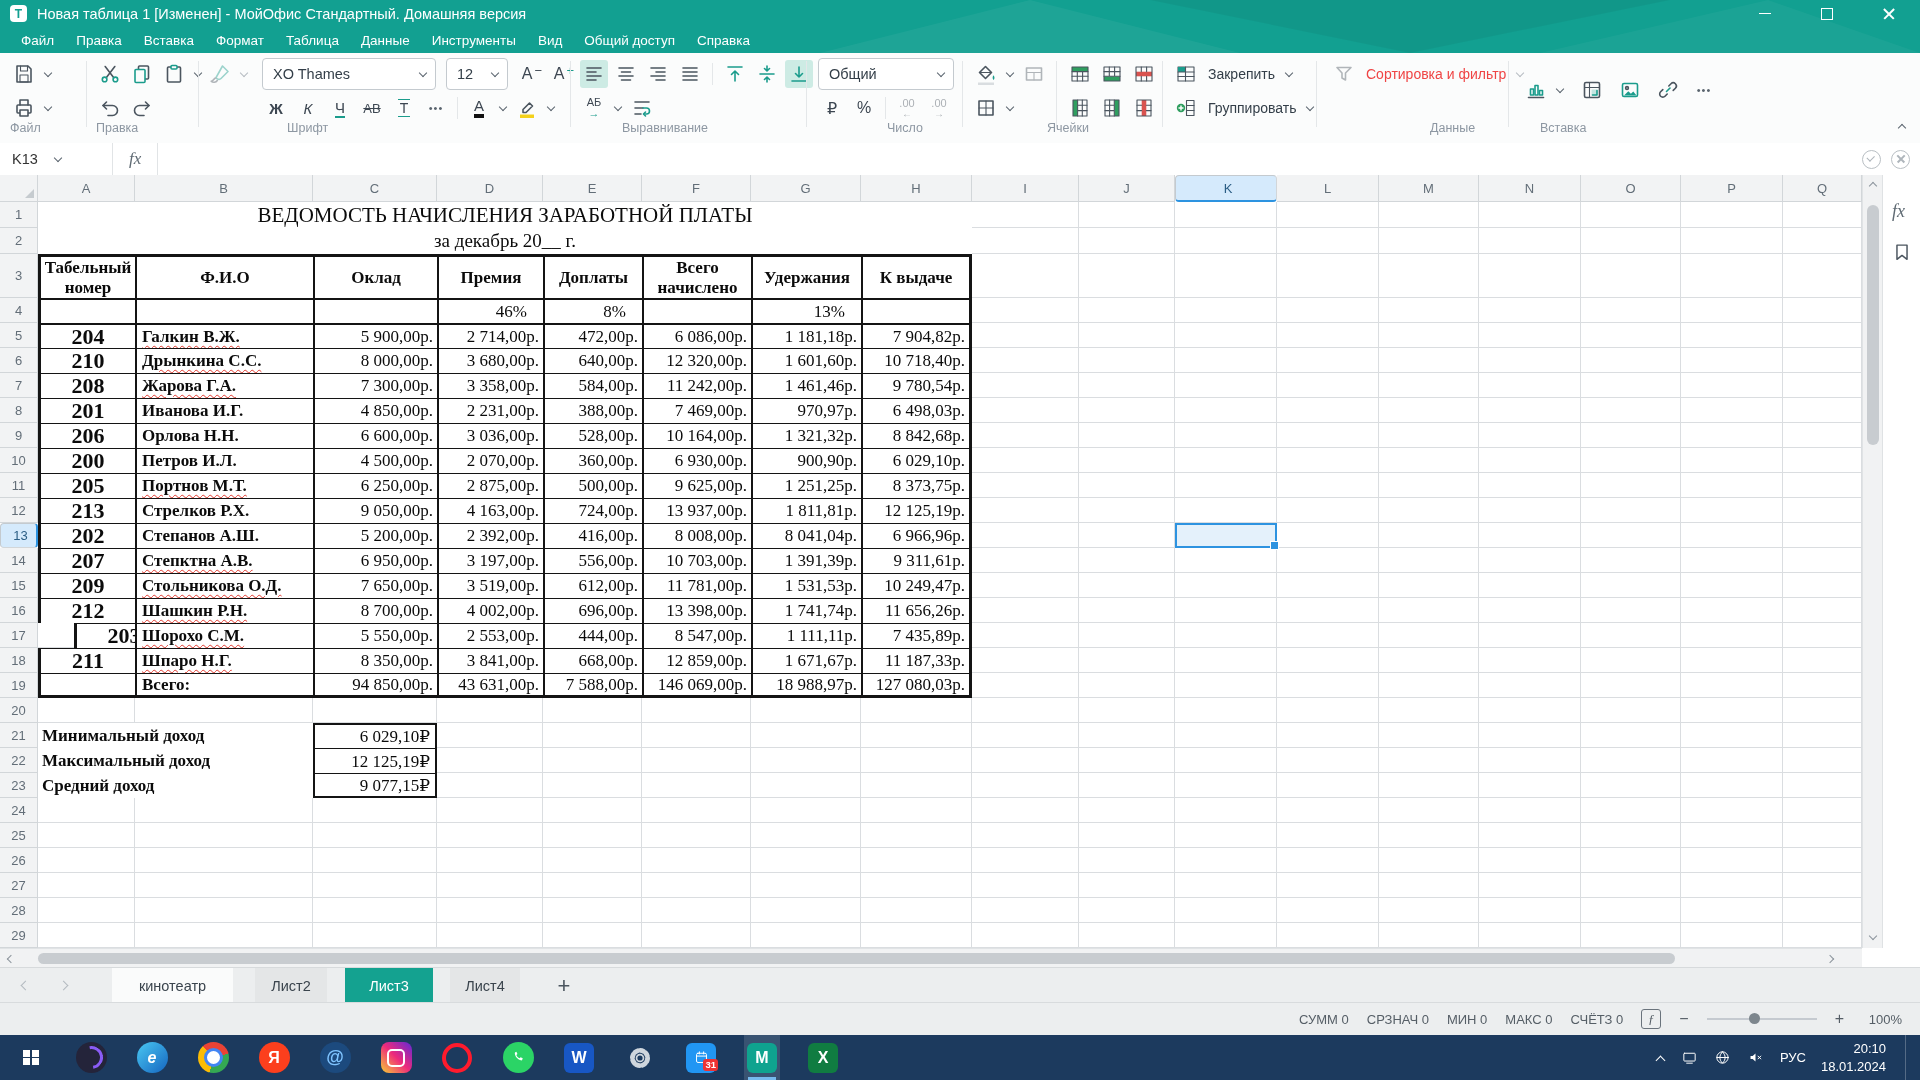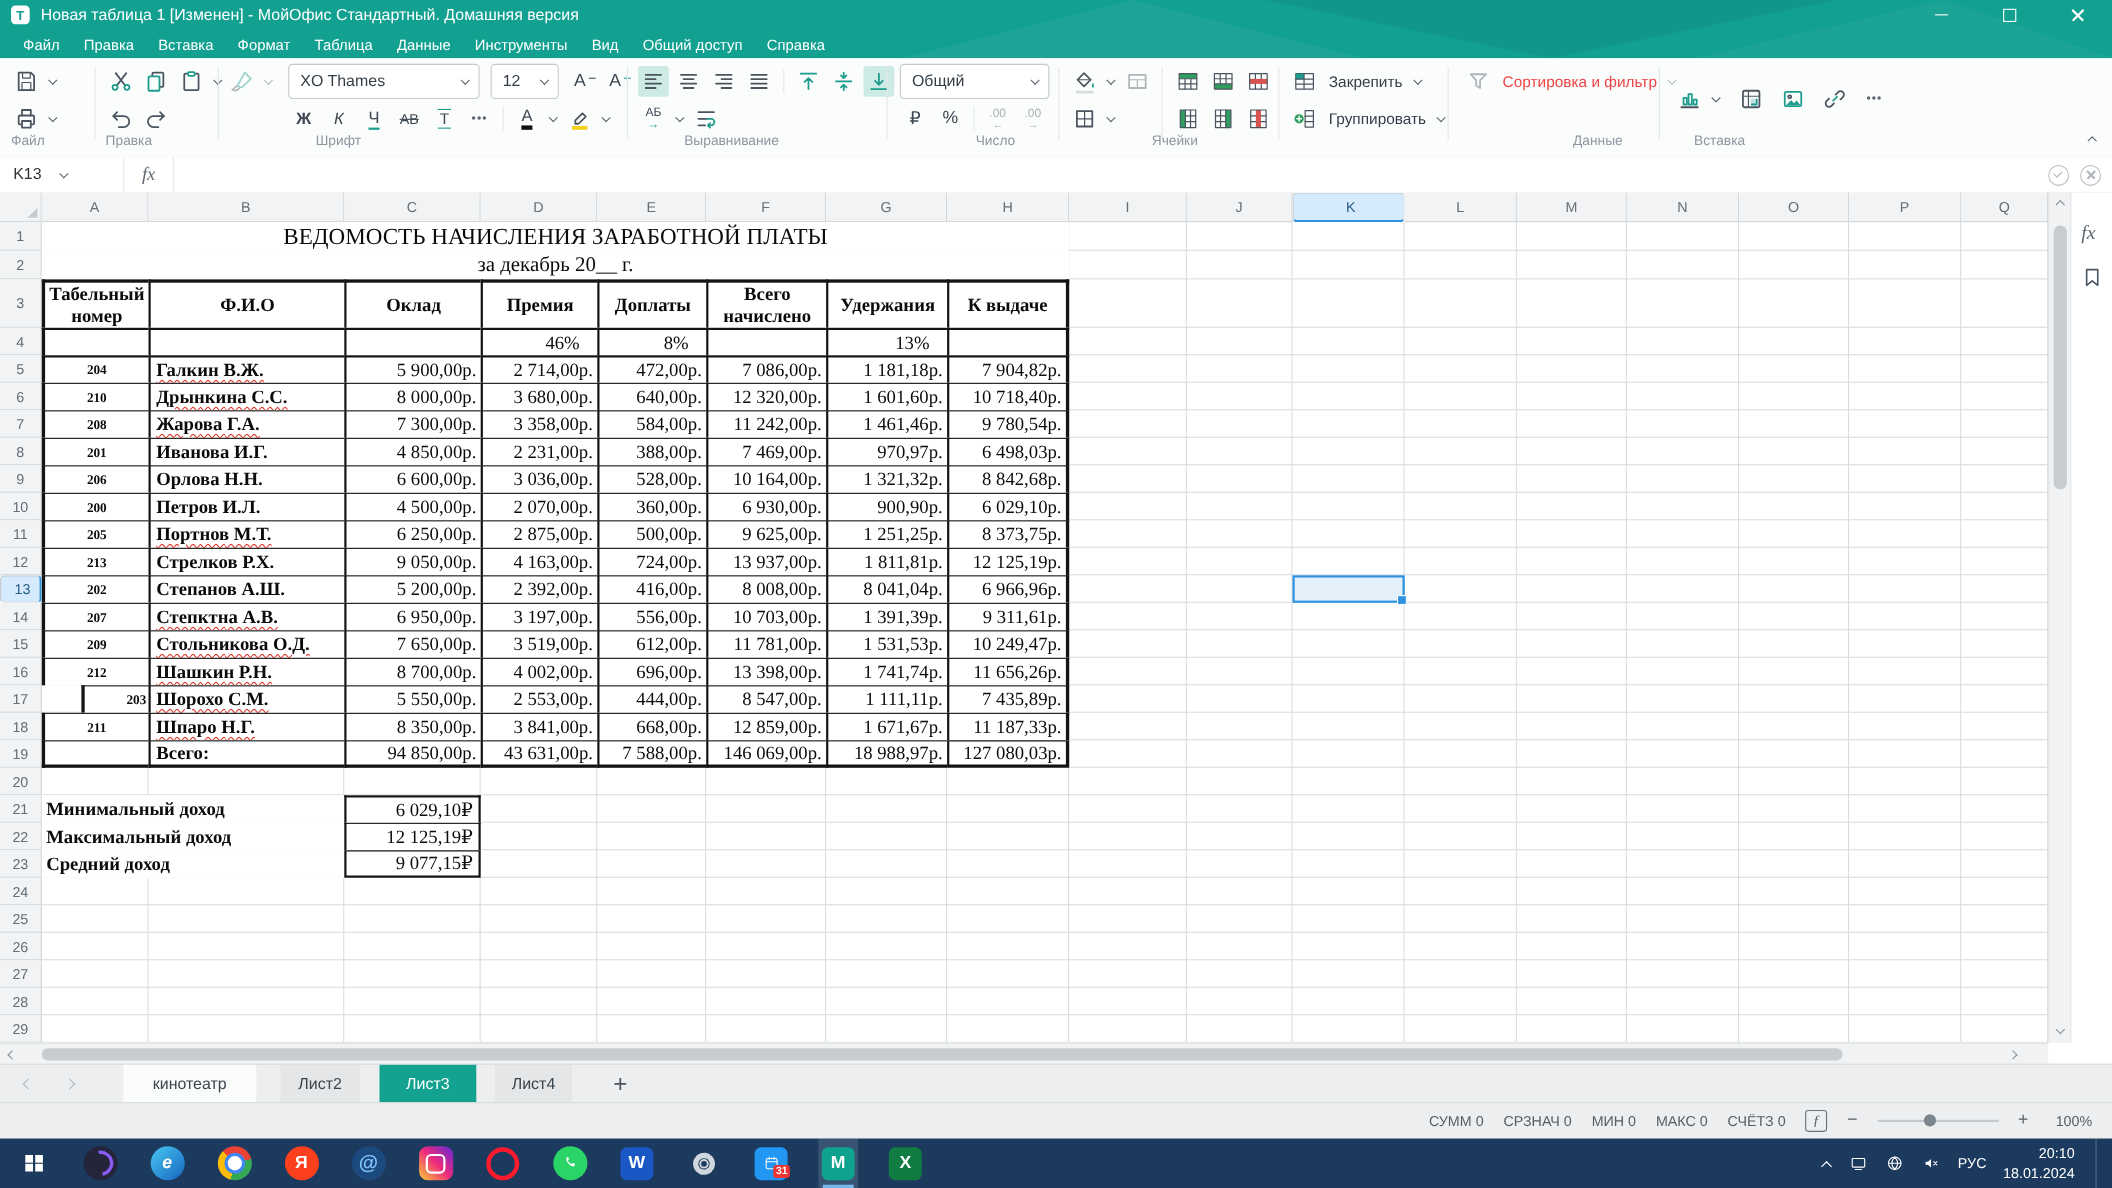--- a/index.html
+++ b/index.html
@@ -59,21 +59,21 @@
   .chead.sel,.rhead.sel{background:#d5eafc;color:#2b5e85;}
   .chead.sel{border-bottom:2px solid #2d93e0;}
   .rhead.sel{border-right:2px solid #2d93e0;}
   .vl,.hl{background:#dadde0;}
   .cell{display:flex;align-items:center;font-family:"Liberation Serif","DejaVu Serif",serif;color:#0b0b0b;border:0 solid #141414;}
   .t,.c-title,.c-sub{background:#fff;}
   .c-title{justify-content:center;font-size:21px;}
   .c-sub{justify-content:center;font-size:19px;}
   .c-th{justify-content:center;text-align:center;font-weight:bold;font-size:17px;line-height:1.12;padding:0 2px;}
   .c-pct{justify-content:flex-end;padding-right:16px;font-size:17px;}
-  .c-tab{justify-content:center;font-weight:bold;font-size:12px;}
+  .c-tab{justify-content:center;font-weight:bold;font-size:22px;}
   .c-name{justify-content:flex-start;padding-left:5px;font-weight:bold;font-size:17px;}
   .c-num{justify-content:flex-end;padding-right:4px;font-size:17px;}
   .c-lab{justify-content:flex-start;padding-left:5px;font-weight:bold;font-size:17px;}
   .c-sumlab{justify-content:flex-start;padding-left:4px;font-weight:bold;font-size:17px;background:#fff;}
   .c-sumval{justify-content:flex-end;padding-right:5px;font-size:17px;background:#fff;}
   .sp{text-decoration:underline;text-decoration-style:wavy;text-decoration-color:#e03a2f;text-decoration-thickness:1px;text-underline-offset:3px;}
   .selbox{border:2px solid #2d93e0;background:rgba(45,147,224,.13);}
   .selhandle{position:absolute;right:-4px;bottom:-4px;width:7px;height:7px;background:#2d93e0;border:1px solid #fff;}
   
   #vscroll{position:absolute;left:1862px;top:175px;width:20px;height:773px;background:#f1f2f3;border-left:1px solid #e0e3e5;}
@@ -672,21 +672,21 @@
       <div class="cell t c-pct" style="left: 437px; top: 123px; width: 106px; height: 25px; border-left-width: 2px; border-top-width: 2px;">46%</div>
       <div class="cell t c-pct" style="left: 543px; top: 123px; width: 99px; height: 25px; border-left-width: 2px; border-top-width: 2px;">8%</div>
       <div class="cell t" style="left: 642px; top: 123px; width: 109px; height: 25px; border-left-width: 2px; border-top-width: 2px;"></div>
       <div class="cell t c-pct" style="left: 751px; top: 123px; width: 110px; height: 25px; border-left-width: 2px; border-top-width: 2px;">13%</div>
       <div class="cell t" style="left: 861px; top: 123px; width: 111px; height: 25px; border-left-width: 2px; border-right-width: 3px; border-top-width: 2px;"></div>
       <div class="cell t c-tab" style="left: 38px; top: 148px; width: 97px; height: 25px; border-left-width: 3px; border-top-width: 2px;">204</div>
       <div class="cell t c-name sp" style="left: 135px; top: 148px; width: 178px; height: 25px; border-left-width: 2px; border-top-width: 2px;">Галкин В.Ж.</div>
       <div class="cell t c-num" style="left: 313px; top: 148px; width: 124px; height: 25px; border-left-width: 2px; border-top-width: 2px;">5 900,00р.</div>
       <div class="cell t c-num" style="left: 437px; top: 148px; width: 106px; height: 25px; border-left-width: 2px; border-top-width: 2px;">2 714,00р.</div>
       <div class="cell t c-num" style="left: 543px; top: 148px; width: 99px; height: 25px; border-left-width: 2px; border-top-width: 2px;">472,00р.</div>
-      <div class="cell t c-num" style="left: 642px; top: 148px; width: 109px; height: 25px; border-left-width: 2px; border-top-width: 2px;">7 086,00р.</div>
+      <div class="cell t c-num" style="left: 642px; top: 148px; width: 109px; height: 25px; border-left-width: 2px; border-top-width: 2px;">6 086,00р.</div>
       <div class="cell t c-num" style="left: 751px; top: 148px; width: 110px; height: 25px; border-left-width: 2px; border-top-width: 2px;">1 181,18р.</div>
       <div class="cell t c-num" style="left: 861px; top: 148px; width: 111px; height: 25px; border-left-width: 2px; border-right-width: 3px; border-top-width: 2px;">7 904,82р.</div>
       <div class="cell t c-tab" style="left: 38px; top: 173px; width: 97px; height: 25px; border-left-width: 3px; border-top-width: 1px;">210</div>
       <div class="cell t c-name sp" style="left: 135px; top: 173px; width: 178px; height: 25px; border-left-width: 2px; border-top-width: 1px;">Дрынкина С.С.</div>
       <div class="cell t c-num" style="left: 313px; top: 173px; width: 124px; height: 25px; border-left-width: 2px; border-top-width: 1px;">8 000,00р.</div>
       <div class="cell t c-num" style="left: 437px; top: 173px; width: 106px; height: 25px; border-left-width: 2px; border-top-width: 1px;">3 680,00р.</div>
       <div class="cell t c-num" style="left: 543px; top: 173px; width: 99px; height: 25px; border-left-width: 2px; border-top-width: 1px;">640,00р.</div>
       <div class="cell t c-num" style="left: 642px; top: 173px; width: 109px; height: 25px; border-left-width: 2px; border-top-width: 1px;">12 320,00р.</div>
       <div class="cell t c-num" style="left: 751px; top: 173px; width: 110px; height: 25px; border-left-width: 2px; border-top-width: 1px;">1 601,60р.</div>
       <div class="cell t c-num" style="left: 861px; top: 173px; width: 111px; height: 25px; border-left-width: 2px; border-right-width: 3px; border-top-width: 1px;">10 718,40р.</div>

